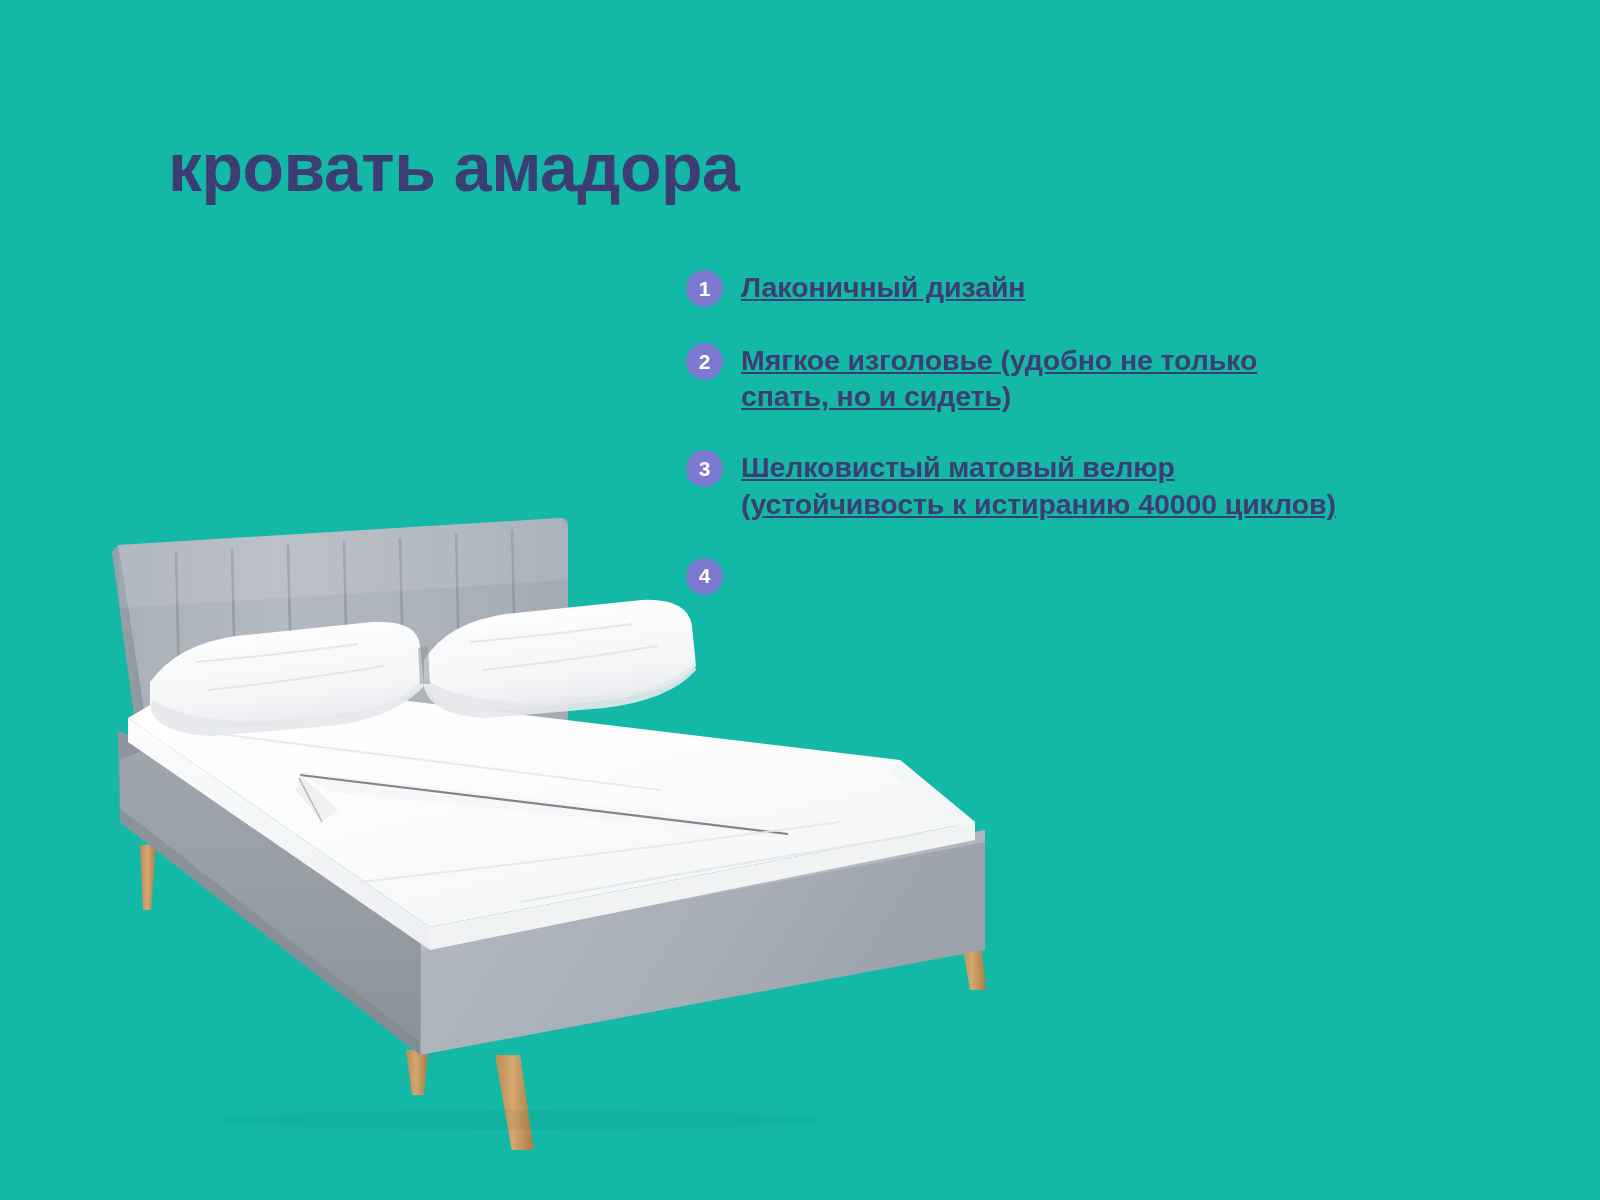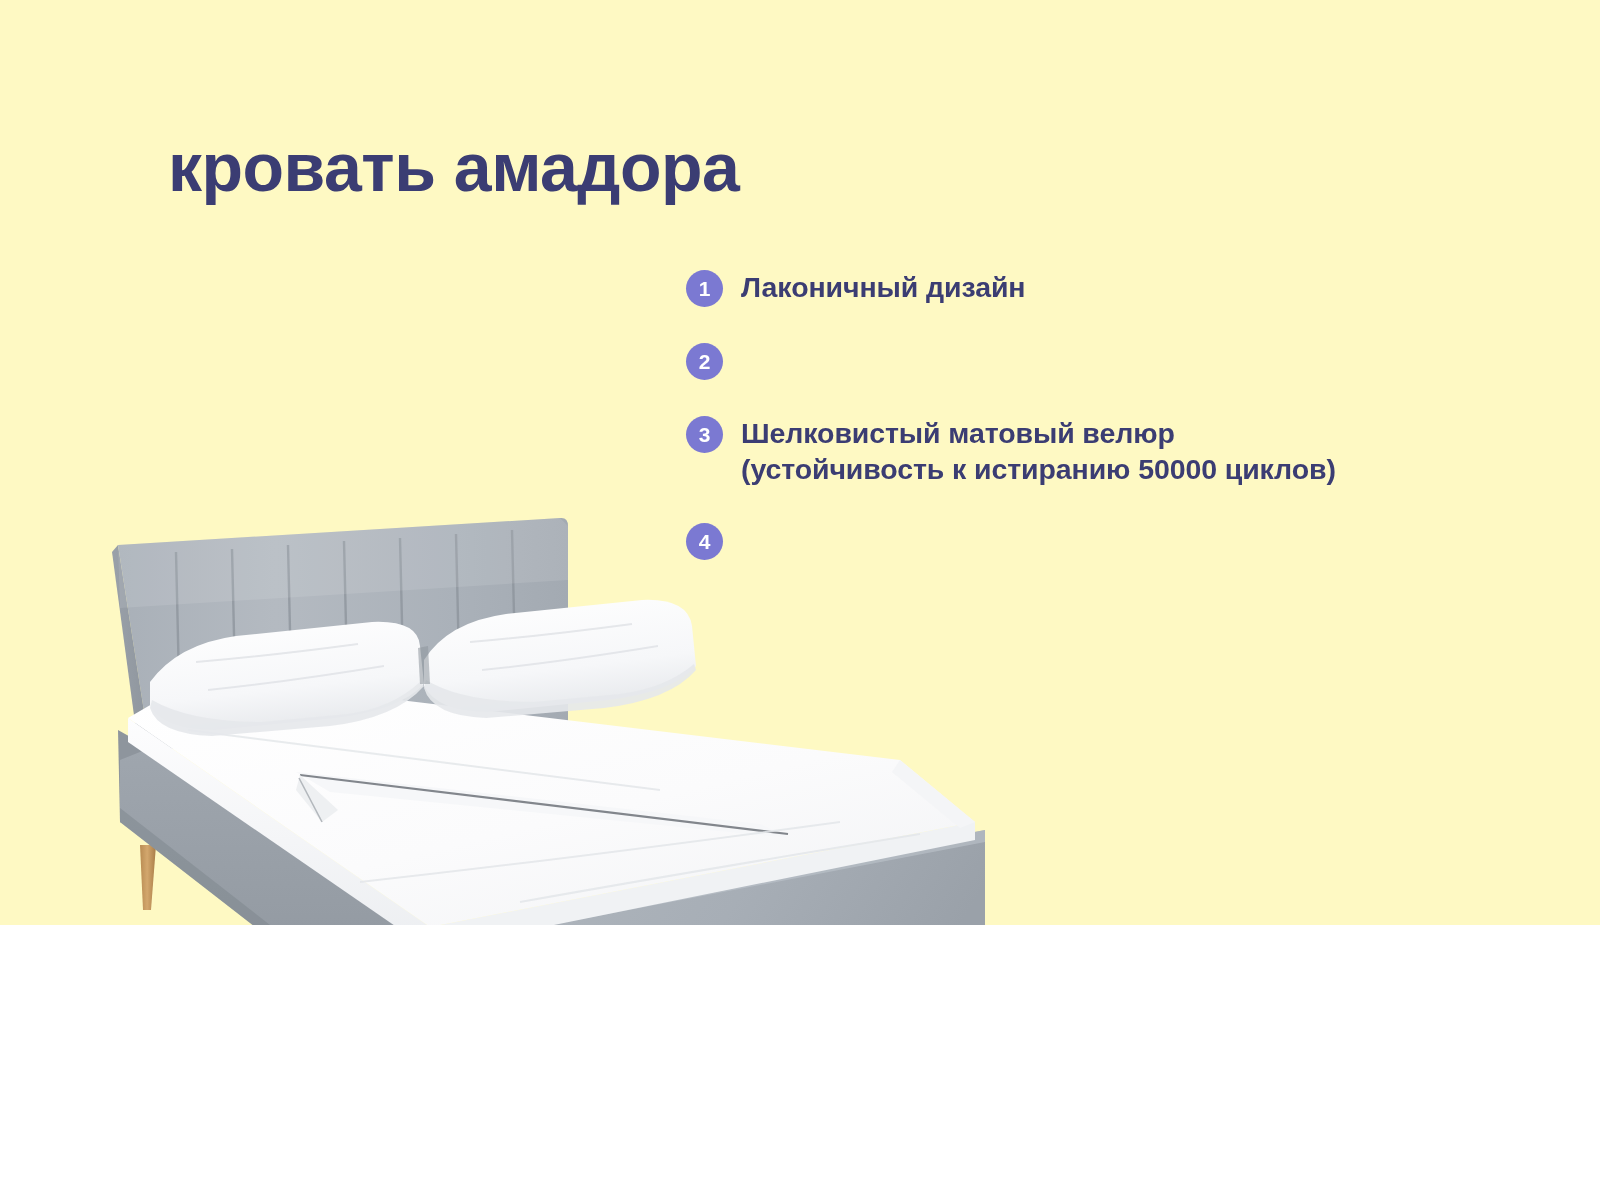--- a/index.html
+++ b/index.html
@@ -12,22 +12,22 @@
     width: 1600px;
     height: 1200px;
     overflow: hidden;
     font-family: "Liberation Sans", "DejaVu Sans", sans-serif;
     position: relative;
   }
 
   #stage {
     position: relative;
     width: 1600px;
-    height: 925px;
-    background: #fef9c3;
+    height: 1200px;
+    background: #14b8a6;
     overflow: hidden;
   }
 
   
   .page-title {
     position: absolute;
     left: 168px;
     top: 133px;
     font-size: 68px;
     font-weight: 700;
@@ -69,20 +69,21 @@
   }
 
   .feature-text {
     font-size: 28.5px;
     font-weight: 600;
     color: #3b3d73;
     line-height: 1.27;
     letter-spacing: -0.1px;
     white-space: pre-line;
     padding-top: 1px;
+    text-decoration: underline;
   }
 
   
   #bed {
     position: absolute;
     left: 0px;
     top: 430px;
     width: 1120px;
     height: 720px;
   }
@@ -97,26 +98,28 @@
 
   <div class="features">
 
     <div class="feature-row">
       <div class="badge">1</div>
       <div class="feature-text">Лаконичный дизайн</div>
     </div>
 
     <div class="feature-row">
       <div class="badge">2</div>
+      <div class="feature-text">Мягкое изголовье (удобно не только
+спать, но и сидеть)</div>
     </div>
 
     <div class="feature-row">
       <div class="badge">3</div>
       <div class="feature-text">Шелковистый матовый велюр
-(устойчивость к истиранию 50000 циклов)</div>
+(устойчивость к истиранию 40000 циклов)</div>
     </div>
 
     <div class="feature-row">
       <div class="badge">4</div>
     </div>
 
   </div>
 
   <div id="bed">
     <svg viewBox="0 0 1120 720" width="1120" height="720" xmlns="http://www.w3.org/2000/svg">

